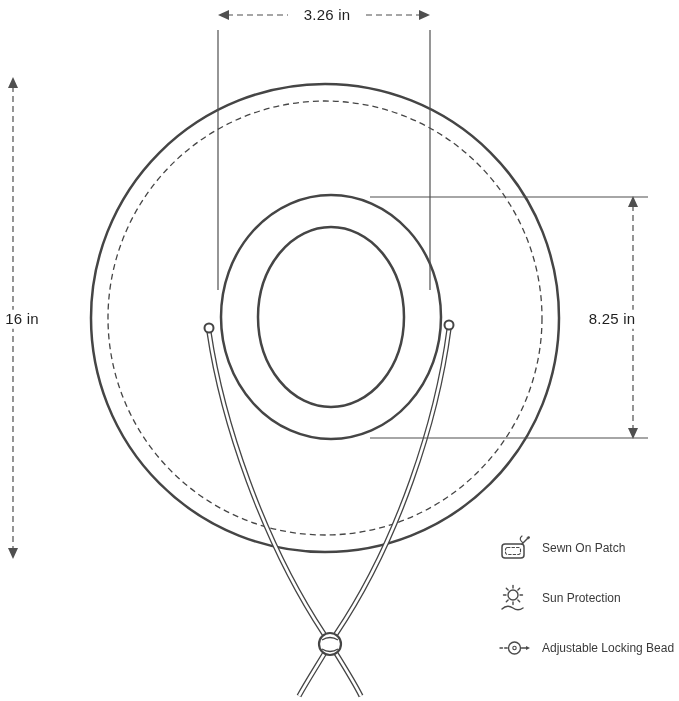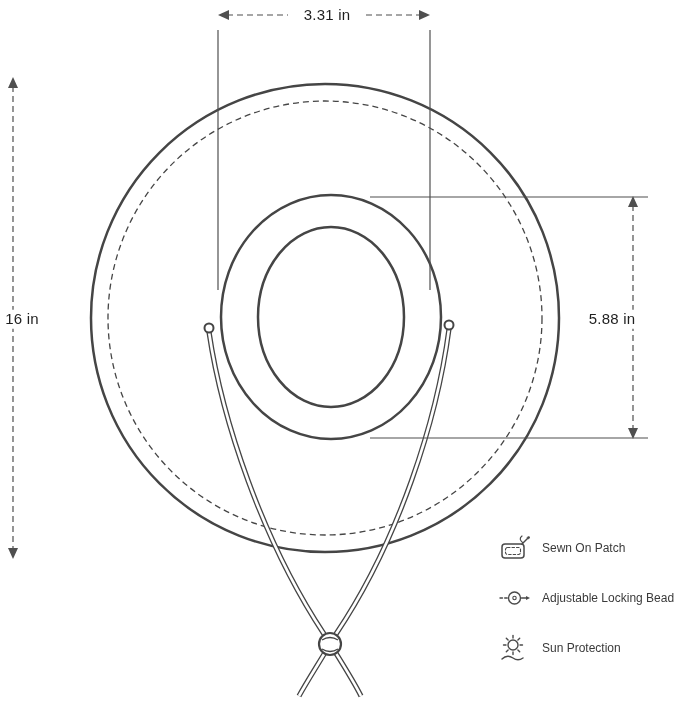--- a/index.html
+++ b/index.html
@@ -102,65 +102,65 @@
 
     <g stroke="#4f4f4f" fill="none" stroke-width="1.2">
       <line x1="370" y1="197" x2="648" y2="197"></line>
       <line x1="370" y1="438" x2="648" y2="438"></line>
       <path d="M 633 205 V 430" stroke-dasharray="6 4"></path>
       <polygon points="633,196 628,207 638,207" fill="#4f4f4f" stroke="none"></polygon>
       <polygon points="633,439 628,428 638,428" fill="#4f4f4f" stroke="none"></polygon>
     </g>
   </svg>
 
-  <div class="dim-label" style="left:327px; top:15px;">3.31 in</div>
+  <div class="dim-label" style="left:327px; top:15px;">3.26 in</div>
   <div class="dim-label" style="left:22px; top:319px;text-align:center;">16 in</div>
-  <div class="dim-label" style="left:612px; top:319px;">5.88 in</div>
+  <div class="dim-label" style="left:612px; top:319px;">8.25 in</div>
 
   <div class="legend">
 
     <div class="legend-item">
       <span class="legend-icon">
         <svg width="34" height="30" viewBox="0 0 34 30" fill="none" stroke="#4a4a4a" stroke-linecap="round">
           <rect x="4" y="11" width="22" height="14" rx="3" stroke-width="1.5"></rect>
           <rect x="7.5" y="14.5" width="15" height="7" rx="2" stroke-width="1.1" stroke-dasharray="2.5 2"></rect>
           <path d="M 25 10 Q 20 6 24 3" stroke-width="1.2"></path>
           <line x1="24" y1="11" x2="31" y2="4" stroke-width="1.5"></line>
           <circle cx="30.2" cy="4.8" r="1" stroke-width="1"></circle>
         </svg>
       </span>
       <span class="legend-label">Sewn On Patch</span>
-    </div>
-
-    <div class="legend-item">
-      <span class="legend-icon">
-        <svg width="34" height="30" viewBox="0 0 34 30" fill="none" stroke="#4a4a4a" stroke-linecap="round" stroke-width="1.4">
-          <line x1="2" y1="15" x2="9.5" y2="15" stroke-dasharray="2.5 2.2"></line>
-          <circle cx="16.5" cy="15" r="6"></circle>
-          <circle cx="16.5" cy="15" r="1.7" stroke-width="1.1"></circle>
-          <line x1="23.5" y1="15" x2="29.5" y2="15"></line>
-          <polygon points="32,15 28,13 28,17" fill="#4a4a4a" stroke="none"></polygon>
-        </svg>
-      </span>
-      <span class="legend-label">Adjustable Locking Bead</span>
     </div>
 
     <div class="legend-item">
       <span class="legend-icon">
         <svg width="34" height="30" viewBox="0 0 34 30" fill="none" stroke="#4a4a4a" stroke-linecap="round" stroke-width="1.4">
           <circle cx="15" cy="12" r="5"></circle>
           <line x1="15" y1="2.5" x2="15" y2="5"></line>
           <line x1="15" y1="19" x2="15" y2="21.5"></line>
           <line x1="5.5" y1="12" x2="8" y2="12"></line>
           <line x1="22" y1="12" x2="24.5" y2="12"></line>
           <line x1="8.3" y1="5.3" x2="10.1" y2="7.1"></line>
           <line x1="19.9" y1="7.1" x2="21.7" y2="5.3"></line>
           <line x1="8.3" y1="18.7" x2="10.1" y2="16.9"></line>
           <line x1="19.9" y1="16.9" x2="21.7" y2="18.7"></line>
           <path d="M 4 26 q 5 -5 11 -1 q 5 3.5 10 0"></path>
         </svg>
       </span>
       <span class="legend-label">Sun Protection</span>
     </div>
 
+    <div class="legend-item">
+      <span class="legend-icon">
+        <svg width="34" height="30" viewBox="0 0 34 30" fill="none" stroke="#4a4a4a" stroke-linecap="round" stroke-width="1.4">
+          <line x1="2" y1="15" x2="9.5" y2="15" stroke-dasharray="2.5 2.2"></line>
+          <circle cx="16.5" cy="15" r="6"></circle>
+          <circle cx="16.5" cy="15" r="1.7" stroke-width="1.1"></circle>
+          <line x1="23.5" y1="15" x2="29.5" y2="15"></line>
+          <polygon points="32,15 28,13 28,17" fill="#4a4a4a" stroke="none"></polygon>
+        </svg>
+      </span>
+      <span class="legend-label">Adjustable Locking Bead</span>
+    </div>
+
 
   </div>
 </div>
 
 </body></html>

